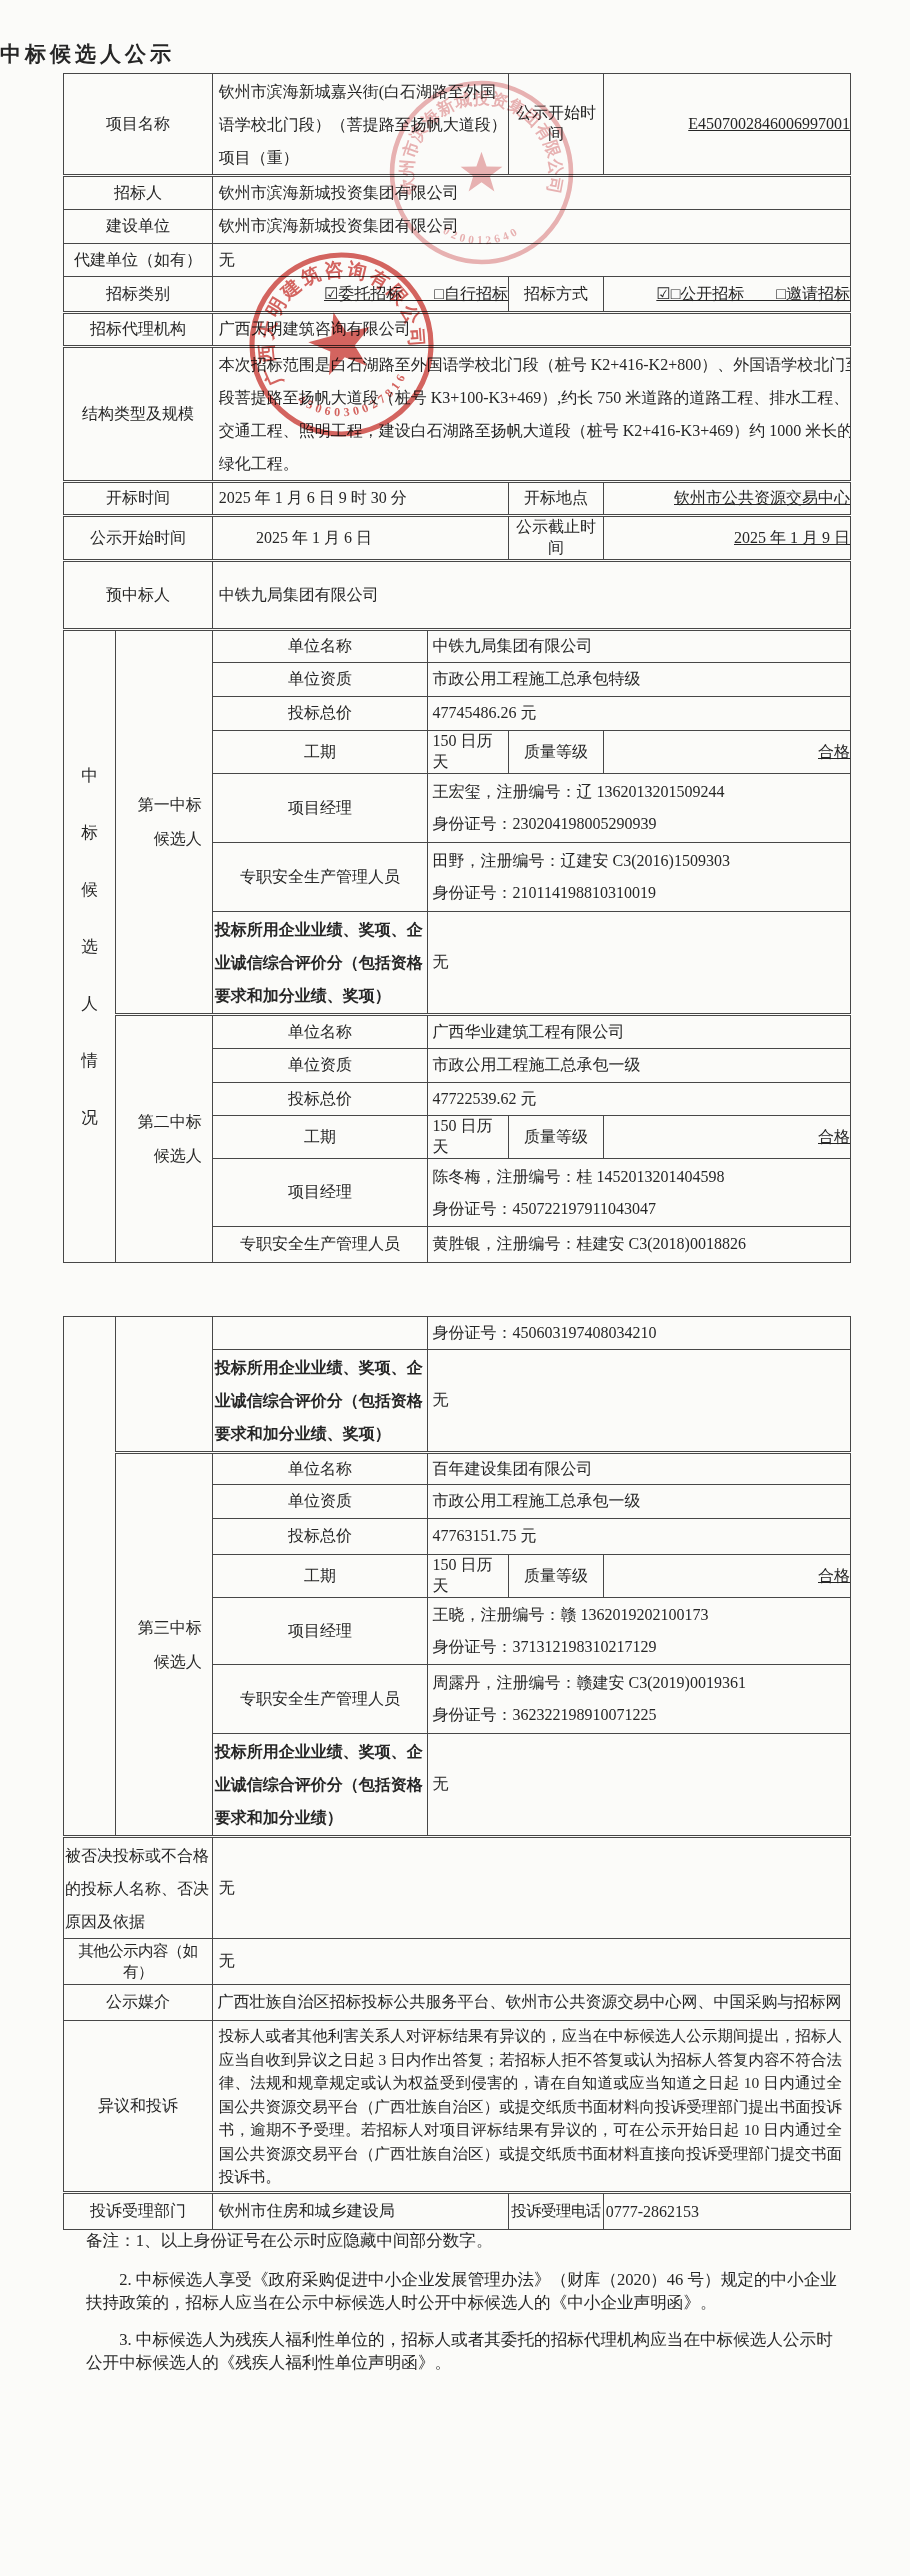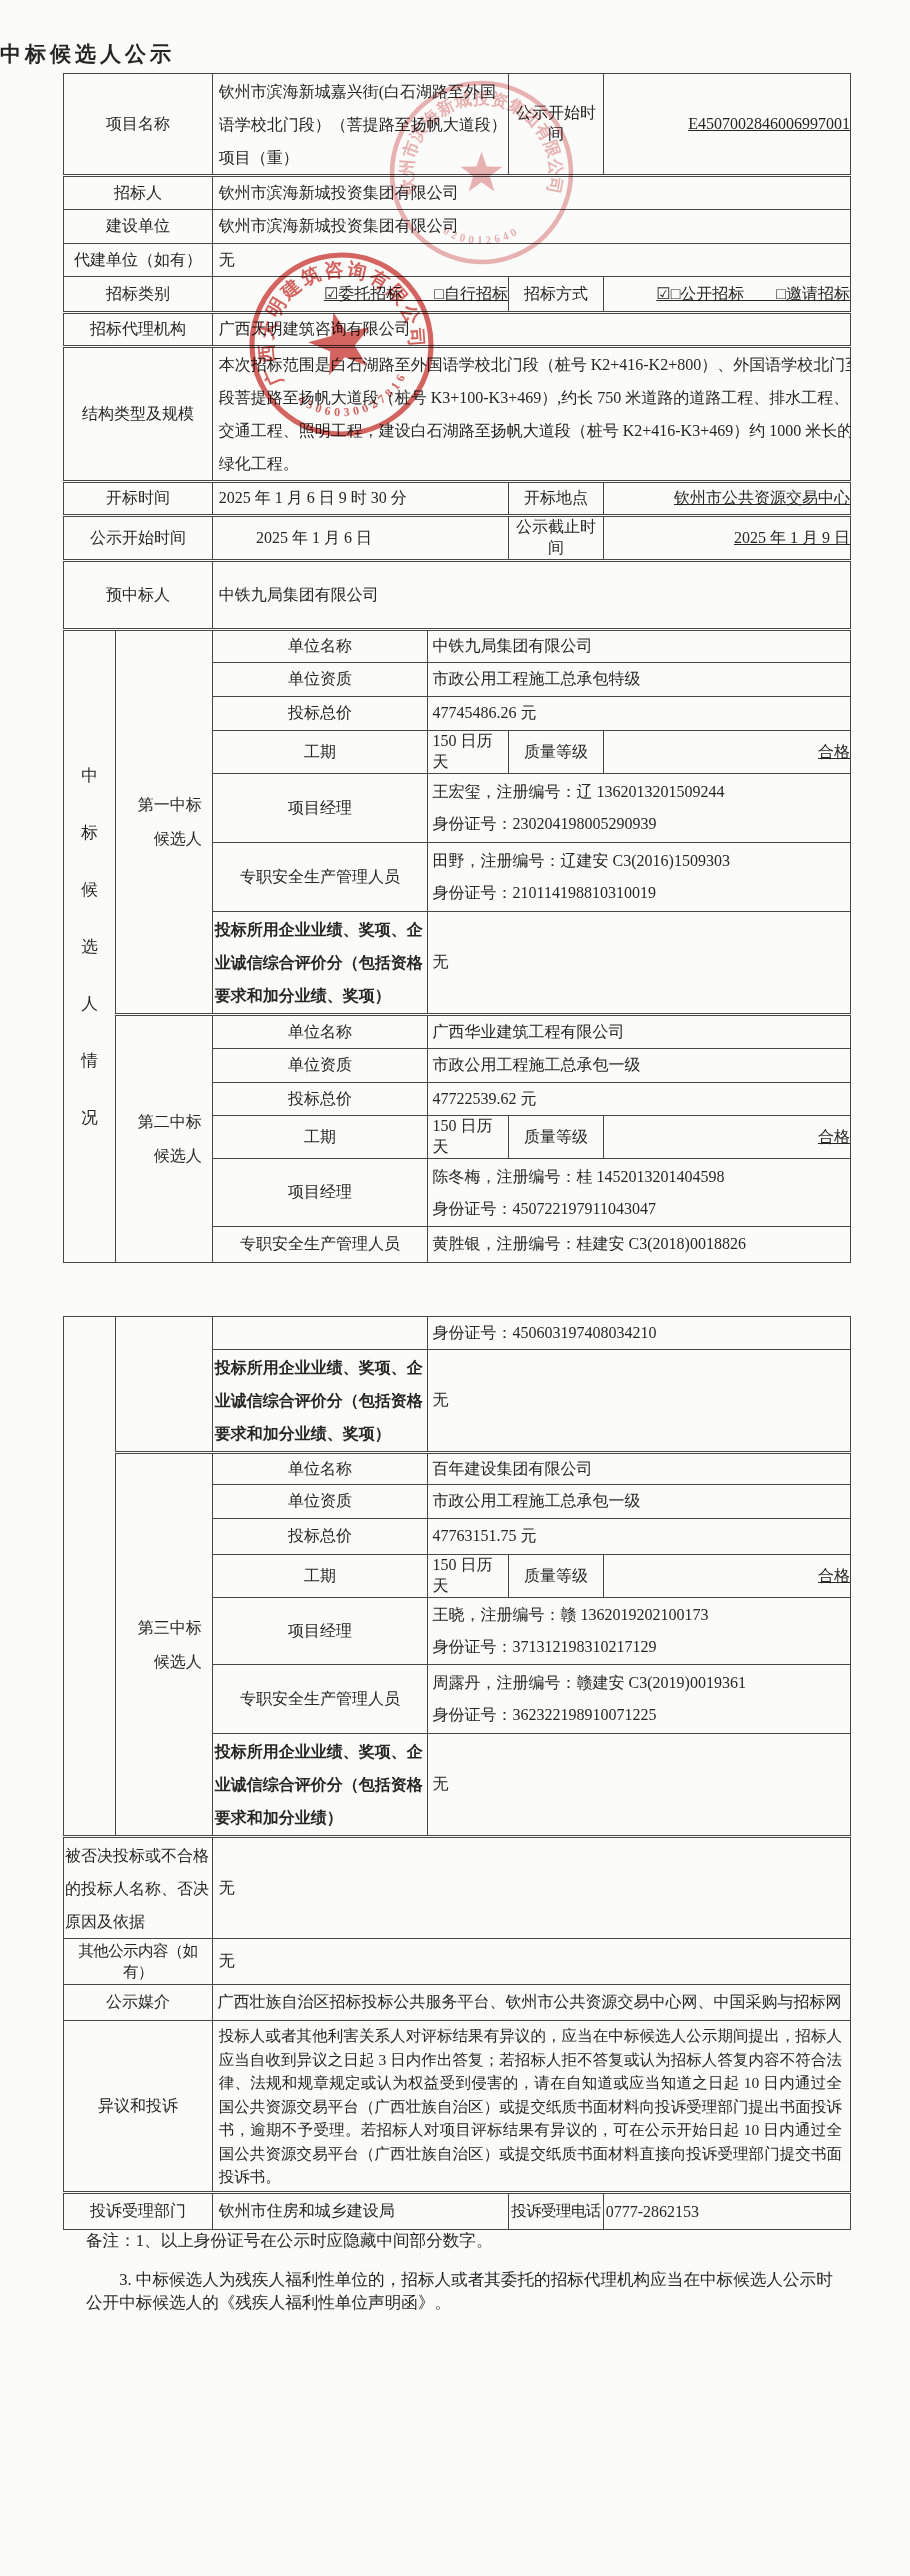--- a/index.html
+++ b/index.html
@@ -285,20 +285,21 @@
       <td colspan="2" class="lbl">投诉受理部门</td>
       <td colspan="2" class="val">钦州市住房和城乡建设局</td>
       <td class="smalllbl">投诉受理电话</td>
       <td class="val phoneval">0777-2862153</td>
     </tr>
   </tbody>
     </table>
 
   <div class="notes">
     <p class="gap28">备注：1、以上身份证号在公示时应隐藏中间部分数字。</p>
+    <p class="ind">2. 中标候选人享受《政府采购促进中小企业发展管理办法》（财库（2020）46 号）规定的中小企业扶持政策的，招标人应当在公示中标候选人时公开中标候选人的《中小企业声明函》。</p>
     <p class="ind">3. 中标候选人为残疾人福利性单位的，招标人或者其委托的招标代理机构应当在中标候选人公示时公开中标候选人的《残疾人福利性单位声明函》。</p>
   </div>
 
   <svg id="stamp-tenderer" class="stamp" width="195" height="195" viewBox="0 0 340 340">
     <defs>
       <path id="arcT1" d="M 57.2 211 A 120 120 0 1 1 282.8 211" fill="none"></path>
       <path id="arcT2" d="M 61.7 232.5 A 125 125 0 0 0 278.3 232.5" fill="none"></path>
     </defs>
     <circle cx="170" cy="170" r="156" fill="none" stroke="currentColor" stroke-width="8"></circle>
     <polygon fill="currentColor" transform="translate(170,172) scale(0.66) translate(-170,-170)" points="170,112 183.5,151.4 225.2,152.1 191.9,177.1 204.1,216.9 170,193 135.9,216.9 148.1,177.1 114.8,152.1 156.5,151.4"></polygon>

